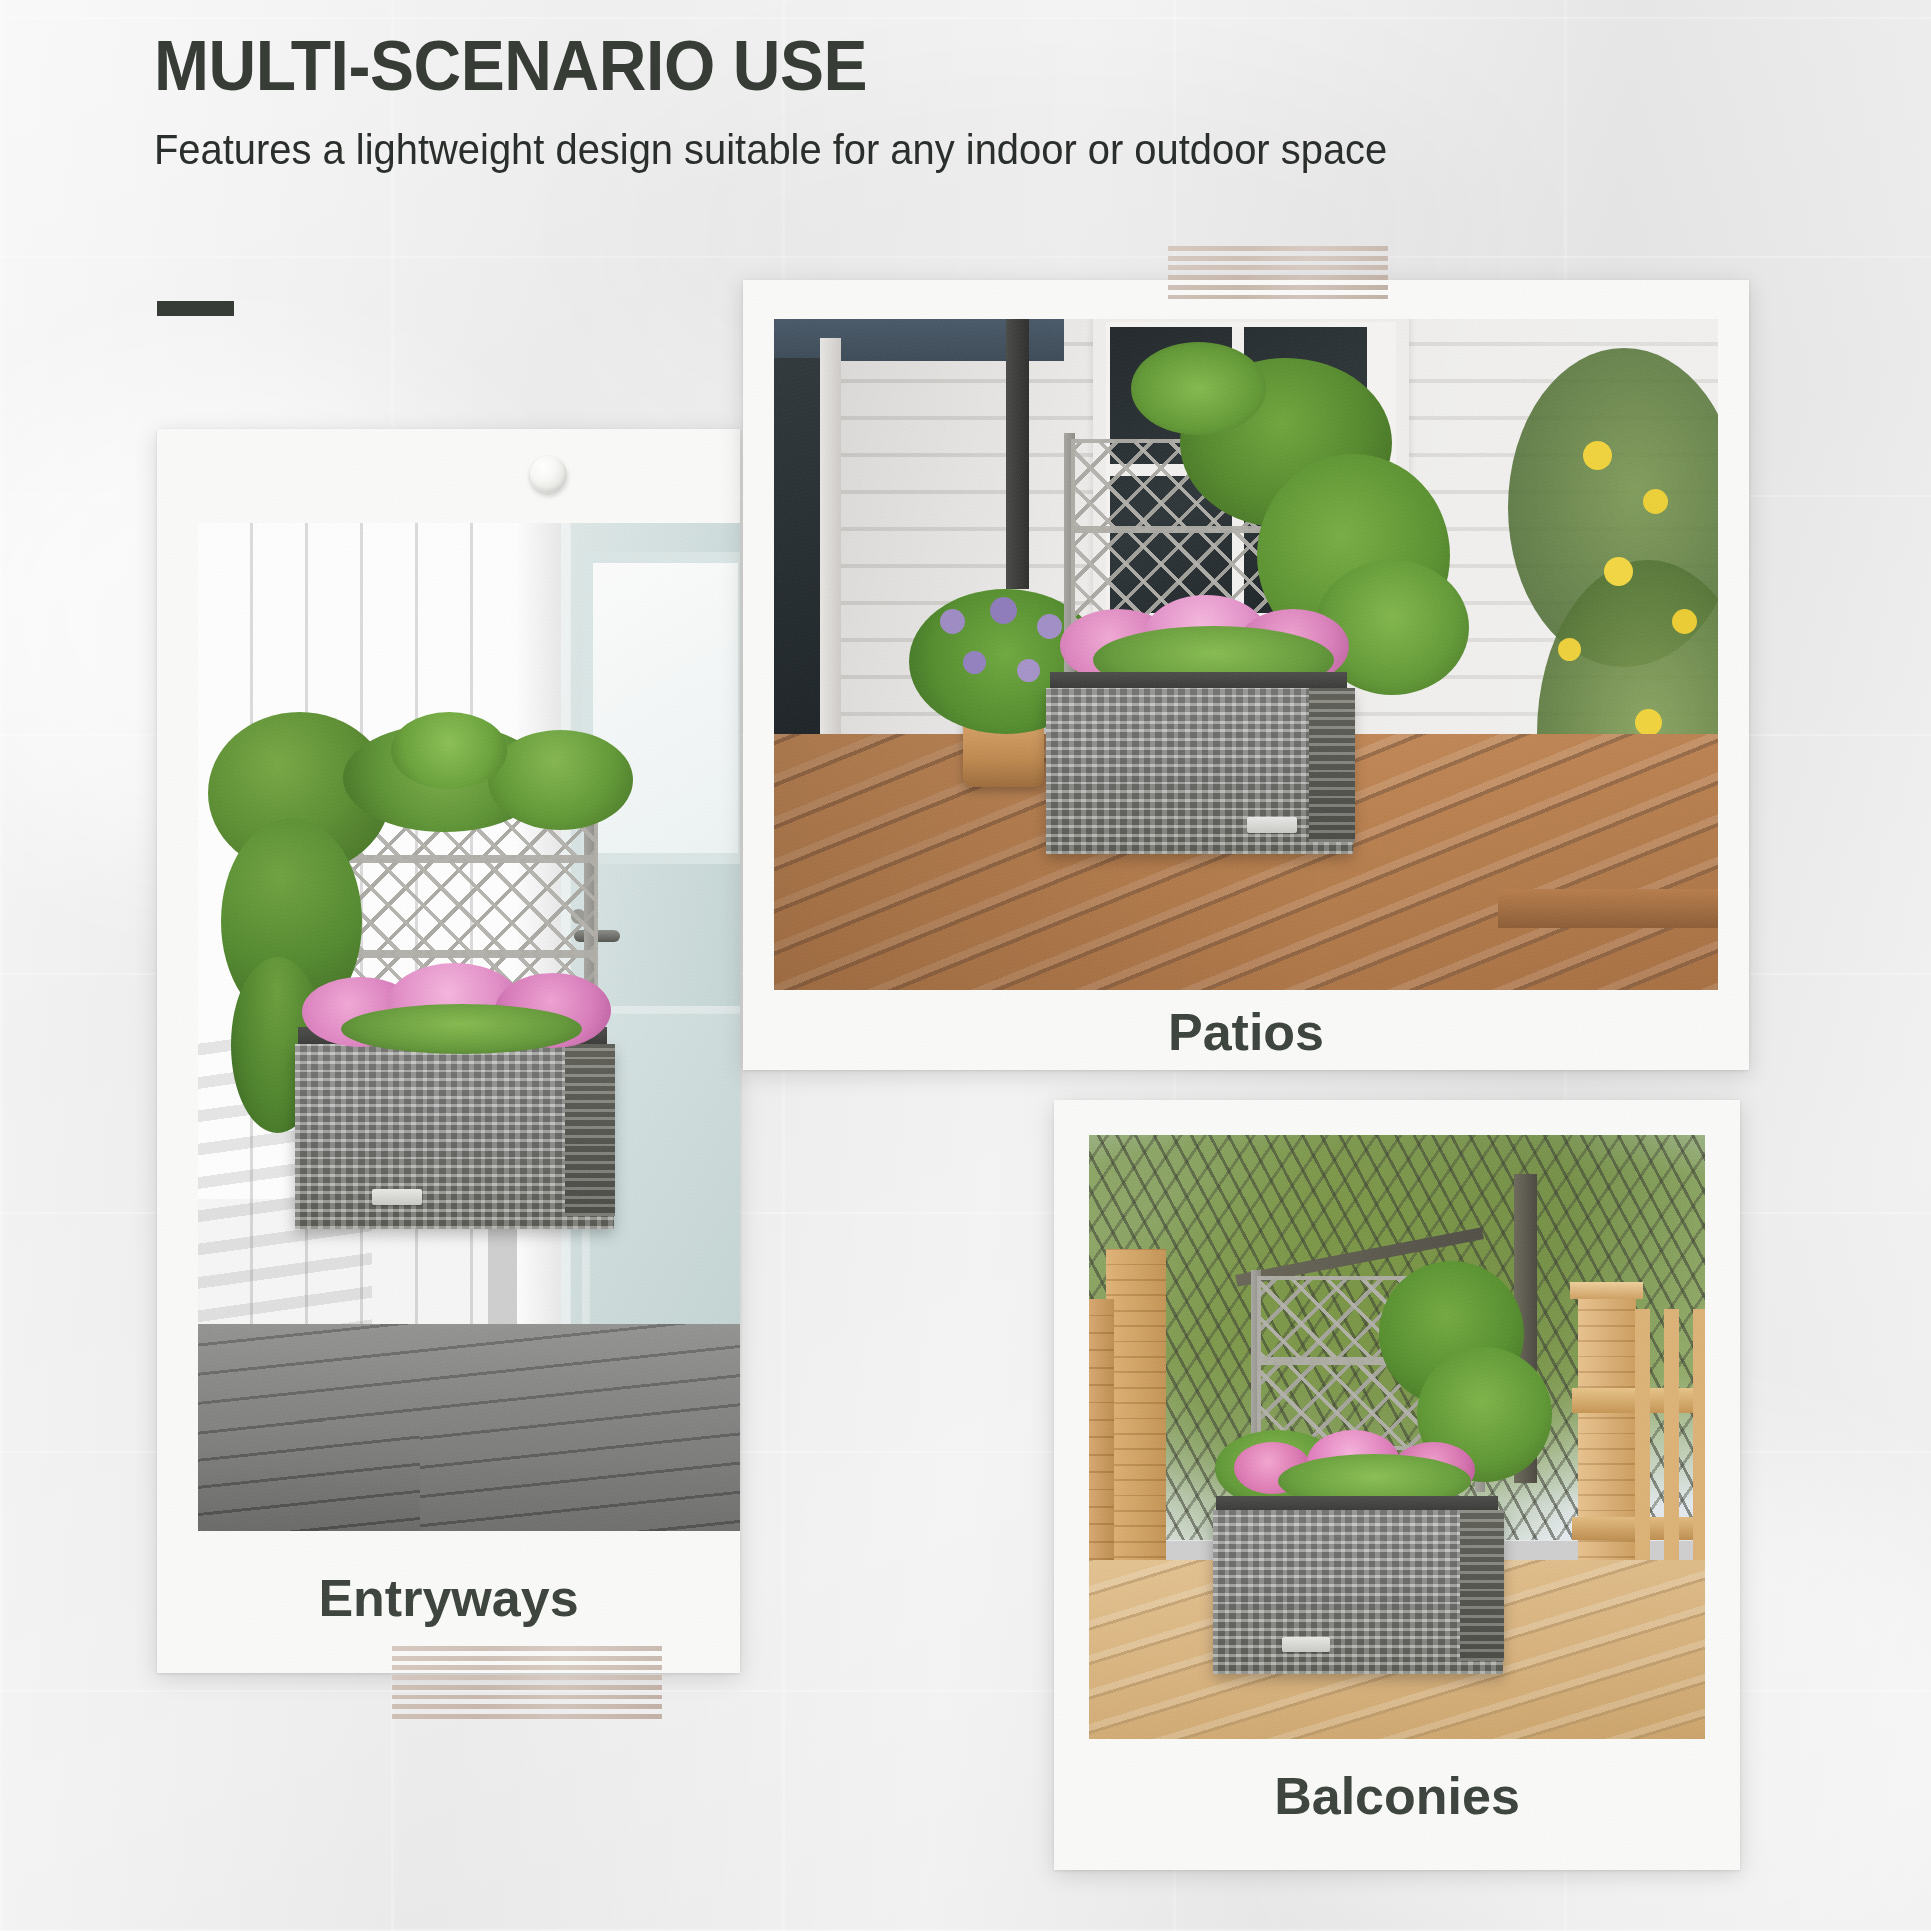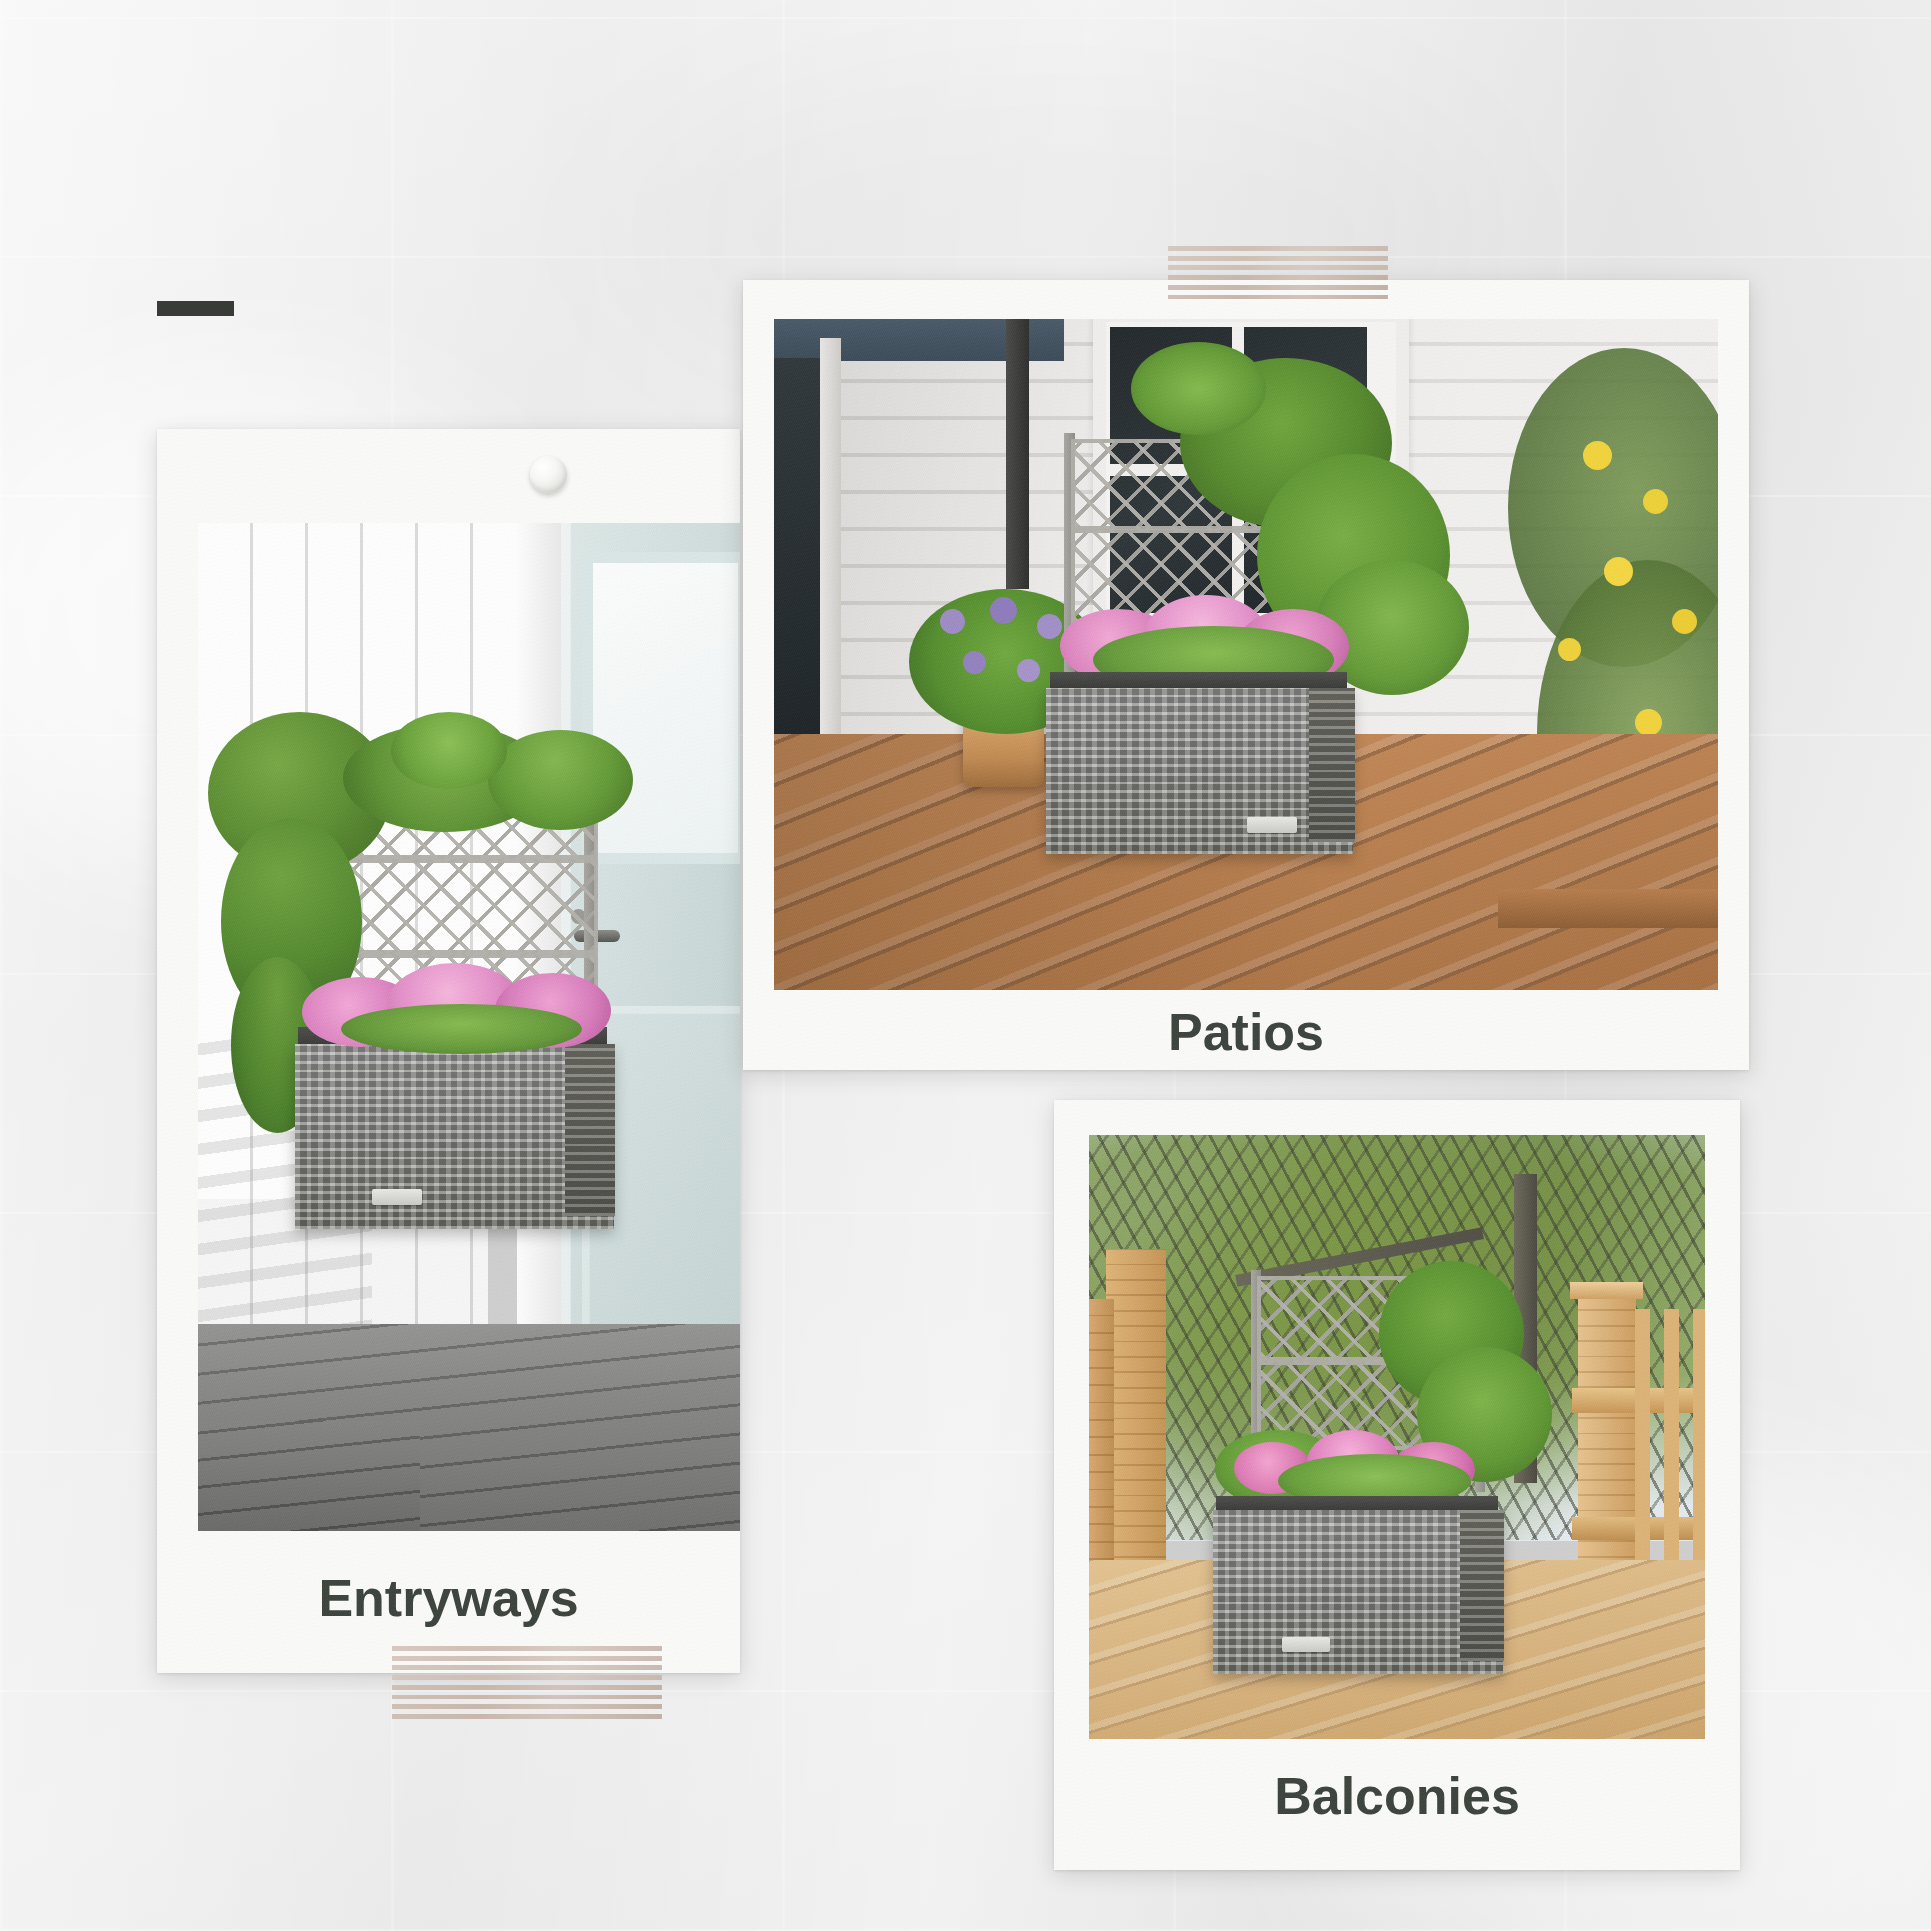--- a/index.html
+++ b/index.html
@@ -209,20 +209,24 @@
 </head>
 <body>
 
 <div id="canvas">
 
   <div class="bg-texture"></div>
   <div class="bg-blotch" style="left:-77px; top:367px; width:599px; height:502px; background:rgba(255,255,255,0.55);"></div>
   <div class="bg-blotch" style="left:1303px; top:1448px; width:734px; height:599px; background:rgba(255,255,255,0.45);"></div>
   <div class="bg-blotch" style="left:618px; top:58px; width:869px; height:348px; background:rgba(0,0,0,0.022);"></div>
 
+  <div class="header">
+    <h1 class="page-title">MULTI-SCENARIO USE</h1>
+    <p class="page-subtitle">Features a lightweight design suitable for any indoor or outdoor space</p>
+  </div>
   <div class="accent-dash"></div>
 
   <div class="card" id="card-entryways">
     <div class="photo">
       <div class="scene">
 
         <div class="layer" style="left:0; top:0; width:319px; height:676px;
                     background:
                       repeating-linear-gradient(90deg, #ffffff 0 52px, #dcdcdc 52px 55px),
                       linear-gradient(180deg,#fdfdfd,#f2f2f2);"></div>

